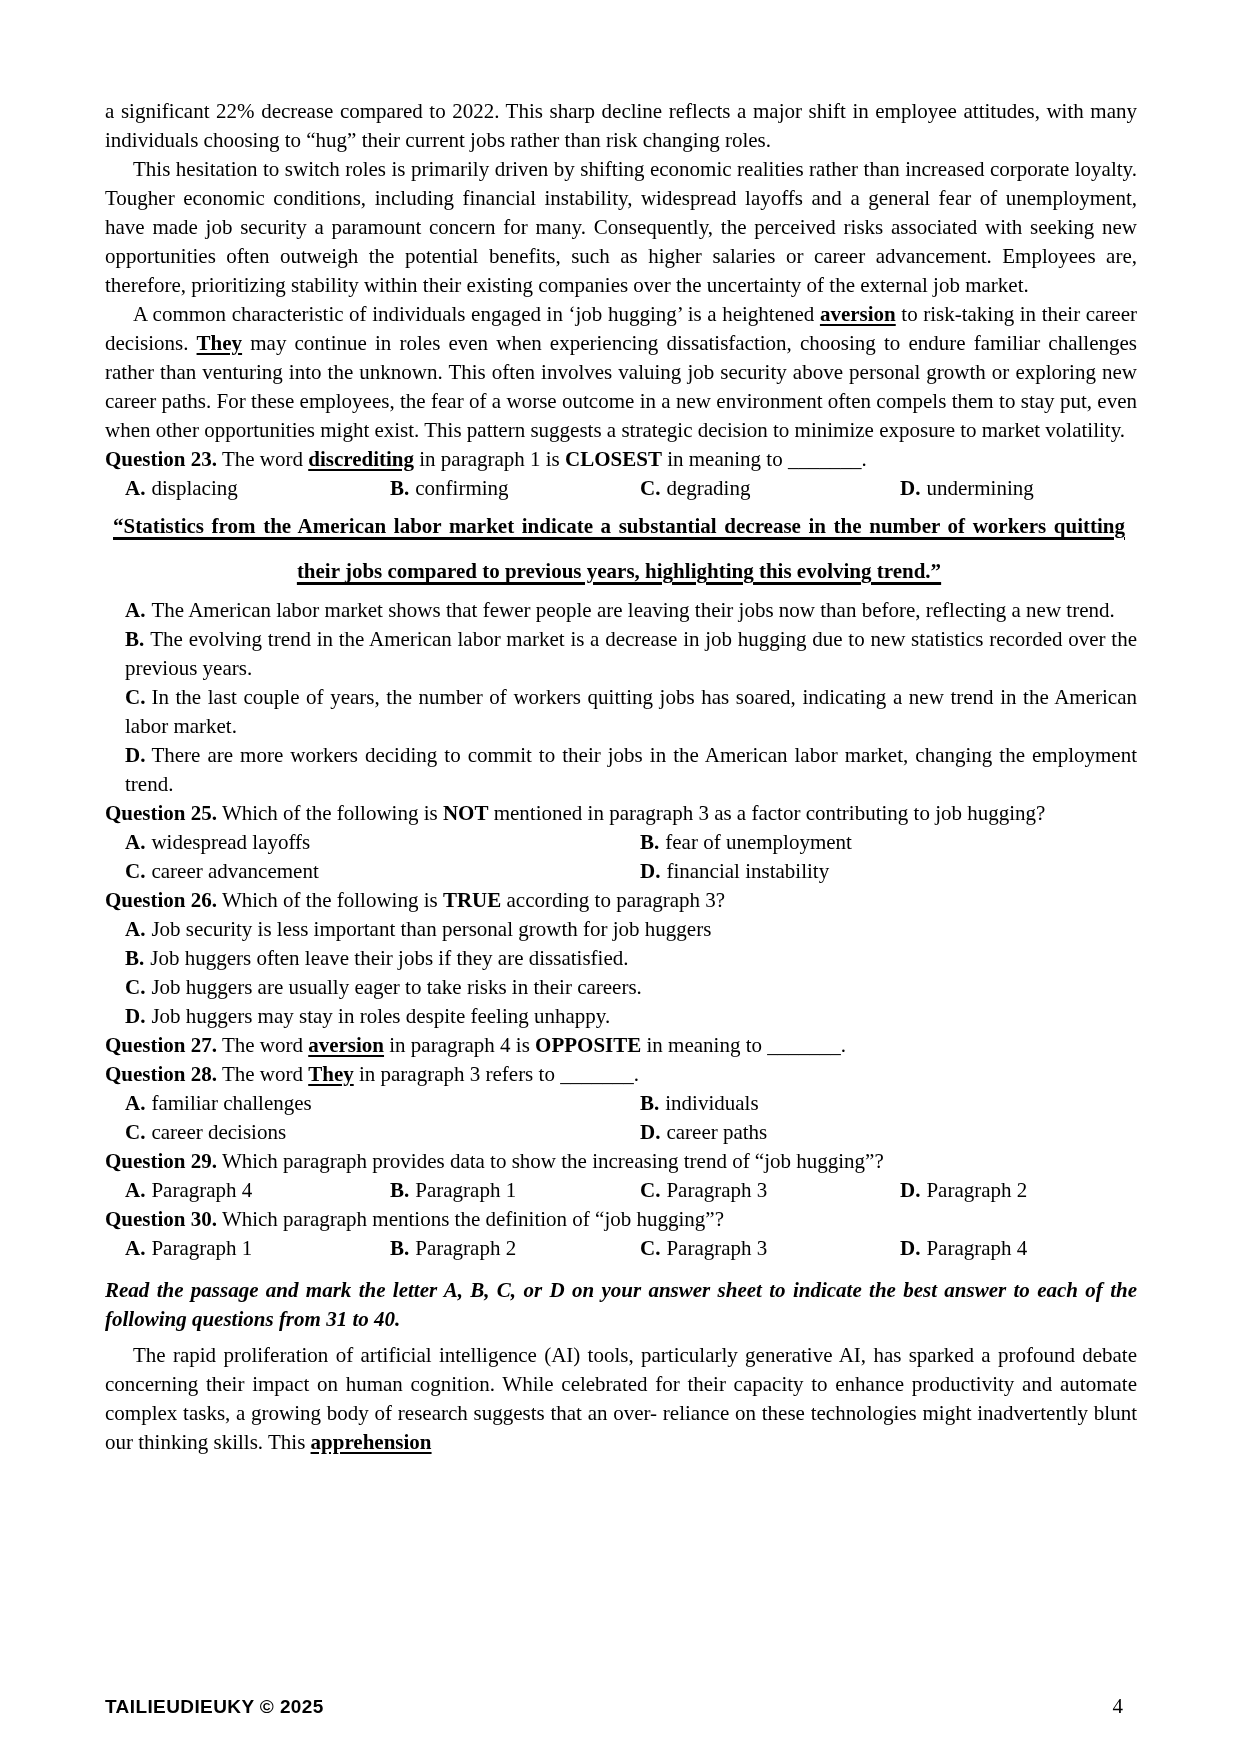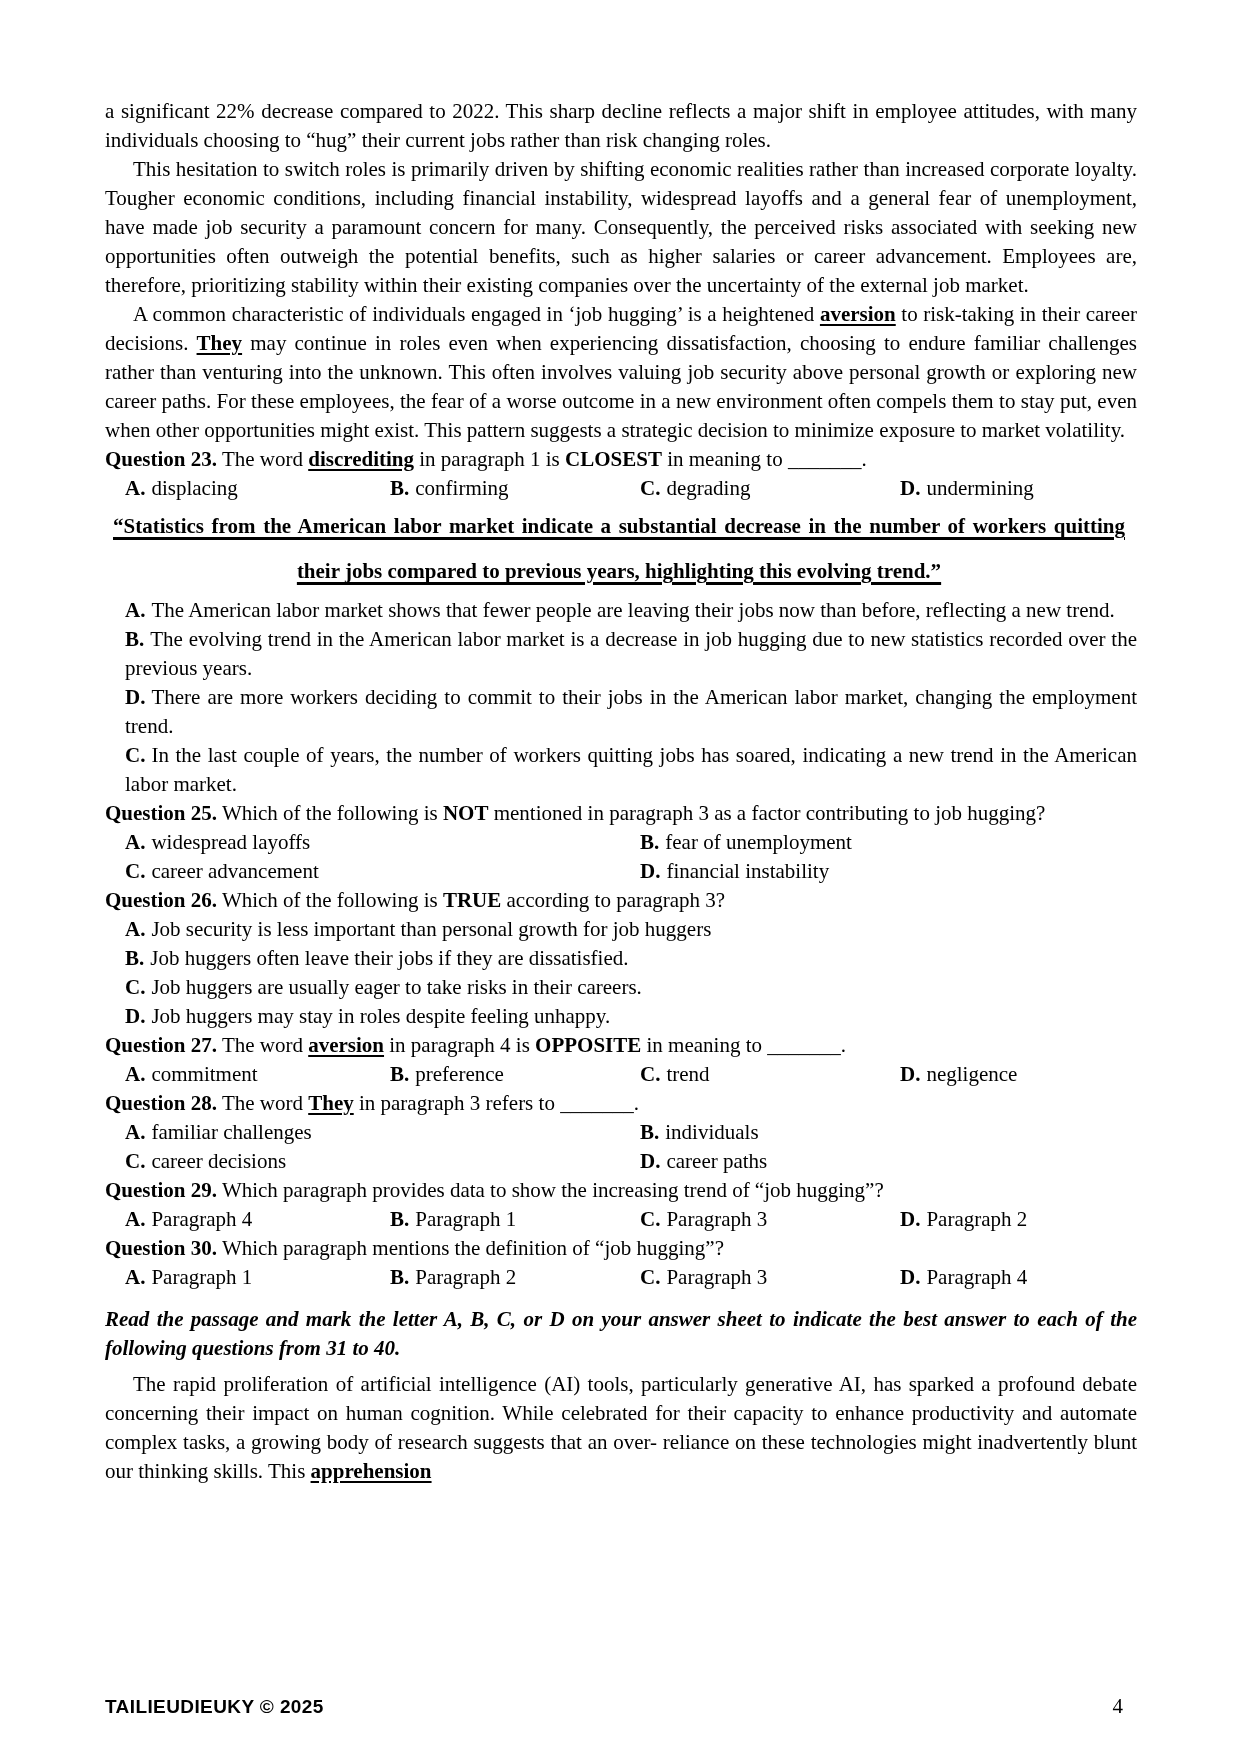--- a/index.html
+++ b/index.html
@@ -53,22 +53,22 @@
         <div class="opt"><span class="opt-label">B.</span><span class="opt-text">confirming</span></div>
         <div class="opt"><span class="opt-label">C.</span><span class="opt-text">degrading</span></div>
         <div class="opt"><span class="opt-label">D.</span><span class="opt-text">undermining</span></div>
       </div>
     </div>
 
     <div>
       <div class="q24-quote">“Statistics from the American labor market indicate a substantial decrease in the number of workers quitting their jobs compared to previous years, highlighting this evolving trend.”</div>
       <div class="opt-stack"><span class="opt-label">A.</span><span class="opt-text">The American labor market shows that fewer people are leaving their jobs now than before, reflecting a new trend.</span></div>
       <div class="opt-stack"><span class="opt-label">B.</span><span class="opt-text">The evolving trend in the American labor market is a decrease in job hugging due to new statistics recorded over the previous years.</span></div>
+      <div class="opt-stack"><span class="opt-label">C.</span><span class="opt-text">In the last couple of years, the number of workers quitting jobs has soared, indicating a new trend in the American labor market.</span></div>
       <div class="opt-stack"><span class="opt-label">D.</span><span class="opt-text">There are more workers deciding to commit to their jobs in the American labor market, changing the employment trend.</span></div>
-      <div class="opt-stack"><span class="opt-label">C.</span><span class="opt-text">In the last couple of years, the number of workers quitting jobs has soared, indicating a new trend in the American labor market.</span></div>
     </div>
 
     <div>
       <div class="q-stem justify"><span class="seg-b">Question 25.</span><span> Which of the following is </span><span class="seg-b">NOT</span><span> mentioned in paragraph 3 as a factor contributing to job hugging?</span></div>
       <div class="opts2">
         <div class="opt"><span class="opt-label">A.</span><span class="opt-text">widespread layoffs</span></div>
         <div class="opt"><span class="opt-label">B.</span><span class="opt-text">fear of unemployment</span></div>
         <div class="opt"><span class="opt-label">C.</span><span class="opt-text">career advancement</span></div>
         <div class="opt"><span class="opt-label">D.</span><span class="opt-text">financial instability</span></div>
       </div>
@@ -77,26 +77,20 @@
     <div>
       <div class="q-stem justify"><span class="seg-b">Question 26.</span><span> Which of the following is </span><span class="seg-b">TRUE</span><span> according to paragraph 3?</span></div>
       <div class="opt-stack"><span class="opt-label">A.</span><span class="opt-text">Job security is less important than personal growth for job huggers</span></div>
       <div class="opt-stack"><span class="opt-label">B.</span><span class="opt-text">Job huggers often leave their jobs if they are dissatisfied.</span></div>
       <div class="opt-stack"><span class="opt-label">C.</span><span class="opt-text">Job huggers are usually eager to take risks in their careers.</span></div>
       <div class="opt-stack"><span class="opt-label">D.</span><span class="opt-text">Job huggers may stay in roles despite feeling unhappy.</span></div>
     </div>
 
     <div>
       <div class="q-stem justify"><span class="seg-b">Question 27.</span><span> The word </span><span class="seg-b seg-u">aversion</span><span> in paragraph 4 is </span><span class="seg-b">OPPOSITE</span><span> in meaning to _______.</span></div>
-      <div class="opts4">
-        <div class="opt"><span class="opt-label">A.</span><span class="opt-text">commitment</span></div>
-        <div class="opt"><span class="opt-label">B.</span><span class="opt-text">preference</span></div>
-        <div class="opt"><span class="opt-label">C.</span><span class="opt-text">trend</span></div>
-        <div class="opt"><span class="opt-label">D.</span><span class="opt-text">negligence</span></div>
-      </div>
     </div>
 
     <div>
       <div class="q-stem justify"><span class="seg-b">Question 28.</span><span> The word </span><span class="seg-b seg-u">They</span><span> in paragraph 3 refers to _______.</span></div>
       <div class="opts2">
         <div class="opt"><span class="opt-label">A.</span><span class="opt-text">familiar challenges</span></div>
         <div class="opt"><span class="opt-label">B.</span><span class="opt-text">individuals</span></div>
         <div class="opt"><span class="opt-label">C.</span><span class="opt-text">career decisions</span></div>
         <div class="opt"><span class="opt-label">D.</span><span class="opt-text">career paths</span></div>
       </div>

